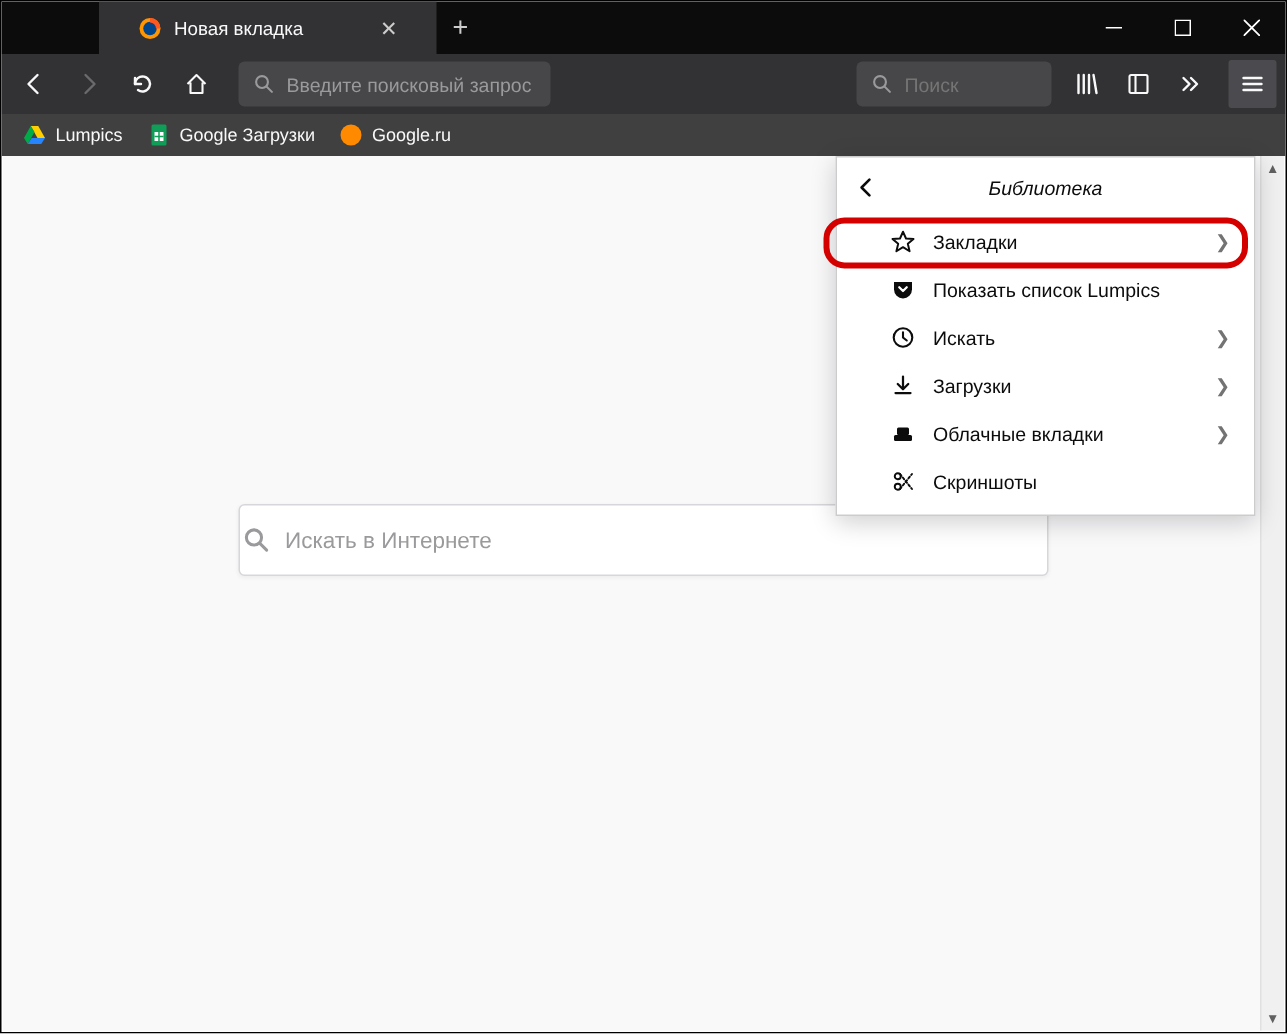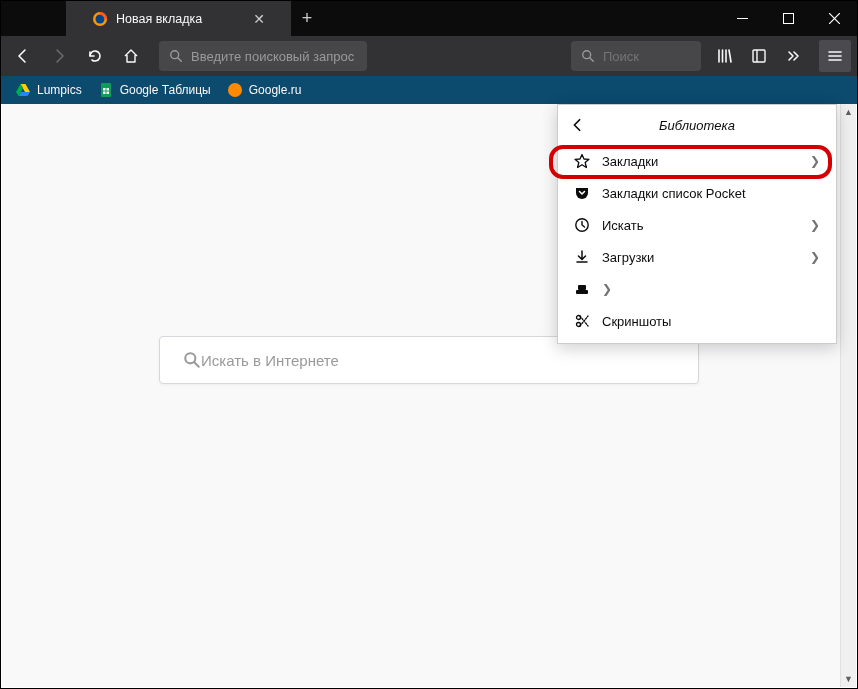--- a/index.html
+++ b/index.html
@@ -21,36 +21,36 @@
     .nav-btn.disabled { color: #6a6a6d; }
     .urlbar { flex: 1; height: 30px; background: #474749; border-radius: 4px; display: flex; align-items: center; padding: 0 10px; gap: 8px; margin-left: 8px; margin-right: 8px; max-width: 335px;}
     .urlbar input { background: transparent; border: none; color: #b1b1b3; font-size: 13px; width: 100%; outline: none;}
     .urlbar input::placeholder { color: #9a9a9d;}
     .spacer-flex { flex: 1;}
     .searchbar { width: 130px; height: 30px; background: #474749; border-radius: 4px; display: flex; align-items: center; padding: 0 10px; gap: 8px; justify-content: center;}
     .searchbar input { background: transparent; border: none; color: #b1b1b3; font-size: 13px; width: 100%; outline: none;}
     .toolbar-icons { display: flex; gap: 2px; margin-left:4px;}
     .hamburger-btn { width: 32px; height: 32px; display: flex; align-items: center; justify-content: center; background: #4a4a4f; border-radius: 2px; cursor: pointer;}
     
-    .bookmarks-bar { height: 28px; background: #0c4a6e; display: flex; padding: 0 8px; gap: 4px;}
+    .bookmarks-bar { height: 28px; background: #404040; display: flex; padding: 0 8px; gap: 4px;}
     .bm-item { display: flex; align-items: center; gap: 6px; color: #f9f9fa; font-size: 12px; padding: 4px 6px; border-radius: 2px; cursor: pointer;}
     .bm-item .bm-icon { width: 16px; height: 16px; display:flex; align-items:center; justify-content:center;}
     
     .content { position: absolute; top: 103px; left: 1px; right: 1px; bottom: 1px; background: #f9f9fa; }
-    .search-widget { position: absolute; top: 232px; left: 50%; transform: translateX(-50%); width: 540px; height: 48px; background: #fff; border: 1px solid #d7d7db; border-radius: 4px; display: flex; align-items: center; padding: 0 23px; box-shadow: 0 1px 3px rgba(0,0,0,0.05);}
+    .search-widget { position: absolute; top: 232px; left: 50%; transform: translateX(-50%); width: 540px; height: 48px; background: #fff; border: 1px solid #d7d7db; border-radius: 4px; display: flex; align-items: center; padding: 0 2px; gap: 10px; box-shadow: 0 1px 3px rgba(0,0,0,0.05);}
     .search-widget input { border: none; font-size: 15px; flex: 1; outline: none; color: #737373;}
     .search-widget input::placeholder { color: #9a9a9d;}
     .scrollbar-v { position: absolute; right: 0; top: 0; bottom: 0; width: 16px; background: #f0f0f0; border-left: 1px solid #e0e0e0;}
     .scrollbar-v .arrow { position: absolute; left:0; right:0; height:16px; display:flex;align-items:center;justify-content:center; color:#606060; font-size:9px;}
     
     .library-panel { position: absolute; top: 103px; right: 20px; width: 280px; background: #fff; border: 1px solid #ccc; box-shadow: 0 4px 16px rgba(12,12,13,0.2); z-index: 100;}
     .panel-header { height: 40px; display: flex; align-items: center; padding: 0 12px; position: relative; font-style: italic;}
     .panel-back { position: absolute; left: 12px; cursor: pointer; font-size: 16px; color: #0c0c0d;}
     .panel-title { flex: 1; text-align: center; font-size: 13px; color: #0c0c0d;}
-    .panel-item { height: 32px; display: flex; align-items: center; padding: 0 16px; gap: 12px; cursor: pointer; font-size: 13px; color: #0c0c0d;}
+    .panel-item { height: 32px; display: flex; align-items: center; padding: 0 16px; gap: 12px; cursor: pointer; font-size: 13px; color: #0c0c0d; margin-left: 20px;}
     .panel-item .item-icon { width: 16px; height: 16px; display:flex;align-items:center;justify-content:center; flex-shrink:0;}
     .panel-item .item-label { flex: 1;}
     .panel-item .chevron { color: #737373; font-size: 12px;}
     .highlight-frame { position: absolute; border: 4px solid #d40000; border-radius: 14px; pointer-events: none; z-index: 101;}
     
     svg { display: block; }
   </style>
 </head>
 <body>
 
@@ -169,21 +169,21 @@
     </div>
     <div class="bm-item">
       <span class="bm-icon">
           <svg width="16" height="16" viewBox="0 0 16 16">
             <rect x="3" y="1" width="10" height="14" rx="1" fill="#0f9d58"></rect>
             <rect x="5" y="6" width="6" height="6" fill="#fff"></rect>
             <line x1="8" y1="6" x2="8" y2="12" stroke="#0f9d58"></line>
             <line x1="5" y1="9" x2="11" y2="9" stroke="#0f9d58"></line>
           </svg>
         </span>
-      <span>Google Таблицы</span>
+      <span>Google Загрузки</span>
     </div>
     <div class="bm-item">
       <span class="bm-icon">
           <svg width="16" height="16">
             <circle cx="8" cy="8" r="7" fill="#ff8a00"></circle>
           </svg>
         </span>
       <span>Google.ru</span>
     </div>
   </div>
@@ -223,21 +223,21 @@
       <span class="item-label">Закладки</span>
       <span class="chevron">❯</span>
     </div>
     <div class="panel-item">
       <span class="item-icon">
           <svg width="16" height="16" viewBox="0 0 16 16">
             <path d="M2 3 H14 V8 A6 6 0 0 1 2 8 Z" fill="#0c0c0d"></path>
             <path d="M5.5 6.5 L8 9 L10.5 6.5" fill="none" stroke="#fff" stroke-width="1.5" stroke-linecap="round" stroke-linejoin="round"></path>
           </svg>
         </span>
-      <span class="item-label">Закладки список Pocket</span>
+      <span class="item-label">Показать список Lumpics</span>
     </div>
     <div class="panel-item">
       <span class="item-icon">
           <svg width="16" height="16" viewBox="0 0 16 16">
             <circle cx="8" cy="8" r="6.2" fill="none" stroke="#0c0c0d" stroke-width="1.4"></circle>
             <path d="M8 4.5 V8 L10.5 10" fill="none" stroke="#0c0c0d" stroke-width="1.4" stroke-linecap="round"></path>
           </svg>
         </span>
       <span class="item-label">Искать</span>
       <span class="chevron">❯</span>
@@ -251,20 +251,21 @@
       <span class="item-label">Загрузки</span>
       <span class="chevron">❯</span>
     </div>
     <div class="panel-item">
       <span class="item-icon">
           <svg width="16" height="16" viewBox="0 0 16 16">
             <rect x="2" y="9" width="12" height="4" rx="1" fill="#0c0c0d"></rect>
             <rect x="4" y="4" width="8" height="5" rx="1" fill="#0c0c0d"></rect>
           </svg>
         </span>
+      <span class="item-label">Облачные вкладки</span>
       <span class="chevron">❯</span>
     </div>
     <div class="panel-item" style="margin-bottom:6px;align-items:center;">
       <span class="item-icon">
           <svg width="16" height="16" viewBox="0 0 16 16">
             <circle cx="4.5" cy="4.5" r="2" fill="none" stroke="#0c0c0d" stroke-width="1.3"></circle>
             <circle cx="4.5" cy="11.5" r="2" fill="none" stroke="#0c0c0d" stroke-width="1.3"></circle>
             <path d="M6 3 L14 13 M6 13 L14 3" stroke="#0c0c0d" stroke-width="1.3" stroke-linecap="round" stroke-dasharray="1.5 1.5"></path>
           </svg>
         </span>

